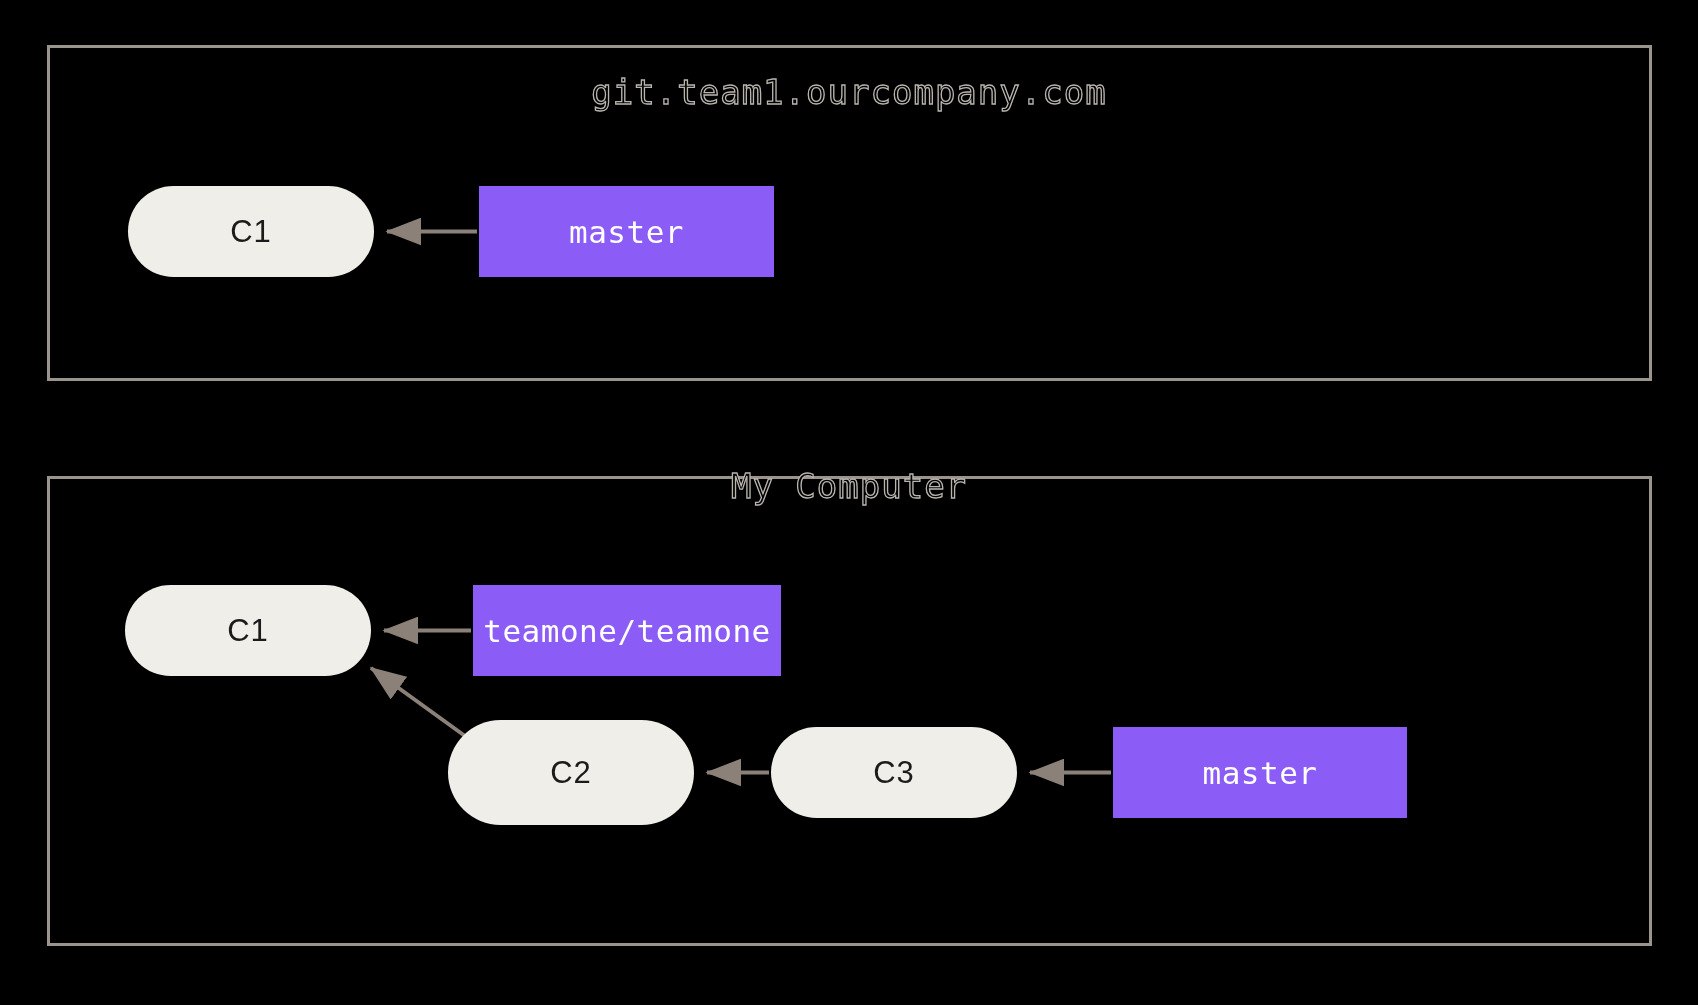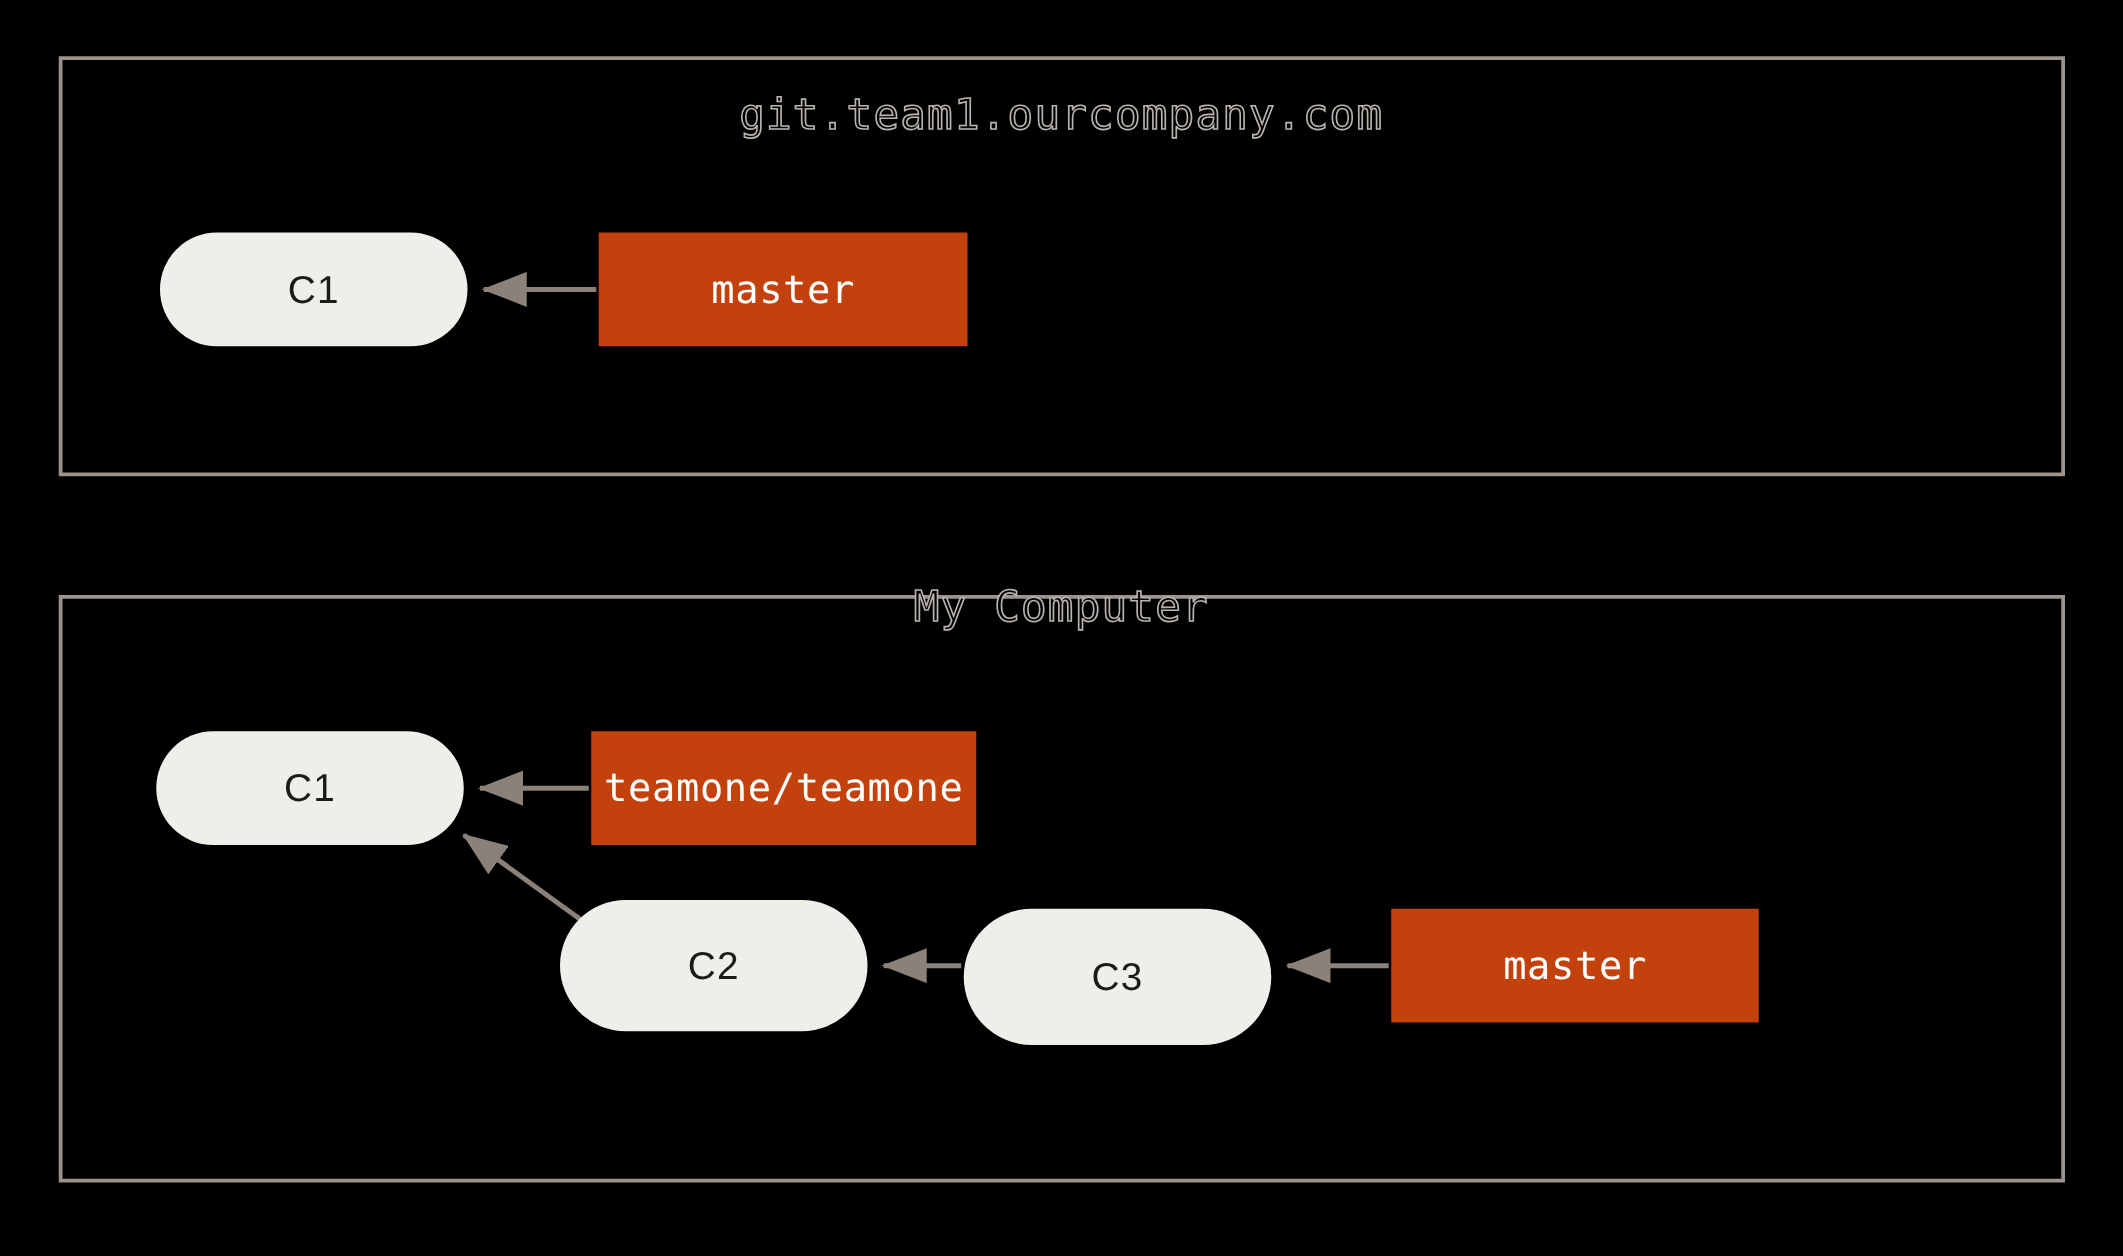--- a/index.html
+++ b/index.html
@@ -66,38 +66,38 @@
     justify-content: center;
     color: #1b1b1b;
     font-family: Liberation Sans, sans-serif;
     font-size: 31px;
     letter-spacing: 1px;
   }
 
   
   .branch {
     position: absolute;
-    background: #c2410c;
+    background: #8b5cf6;
     display: flex;
     align-items: center;
     justify-content: center;
     color: #ffffff;
     font-family: "DejaVu Sans Mono", "Liberation Mono", monospace;
     font-size: 31px;
     letter-spacing: 0.5px;
   }
 
   
   #commit-top-c1  { left: 128px; top: 186px; width: 246px; height: 91px; }
   #branch-top-master { left: 479px; top: 186px; width: 295px; height: 91px; }
 
   
   #commit-c1 { left: 125px; top: 585px; width: 246px; height: 91px; }
   #commit-c2 { left: 448px; top: 720px; width: 246px; height: 105px; }
-  #commit-c3 { left: 771px; top: 727px; width: 246px; height: 109px; align-items: center; }
+  #commit-c3 { left: 771px; top: 727px; width: 246px; height: 91px; align-items: center; }
   #branch-teamone-master { left: 473px; top: 585px; width: 308px; height: 91px; }
   #branch-local-master   { left: 1113px; top: 727px; width: 294px; height: 91px; }
 </style>
 </head>
 <body>
 
 <div id="stage">
 
   <svg id="svg-layer" viewBox="0 0 1698 1005" xmlns="http://www.w3.org/2000/svg">
     <defs>

